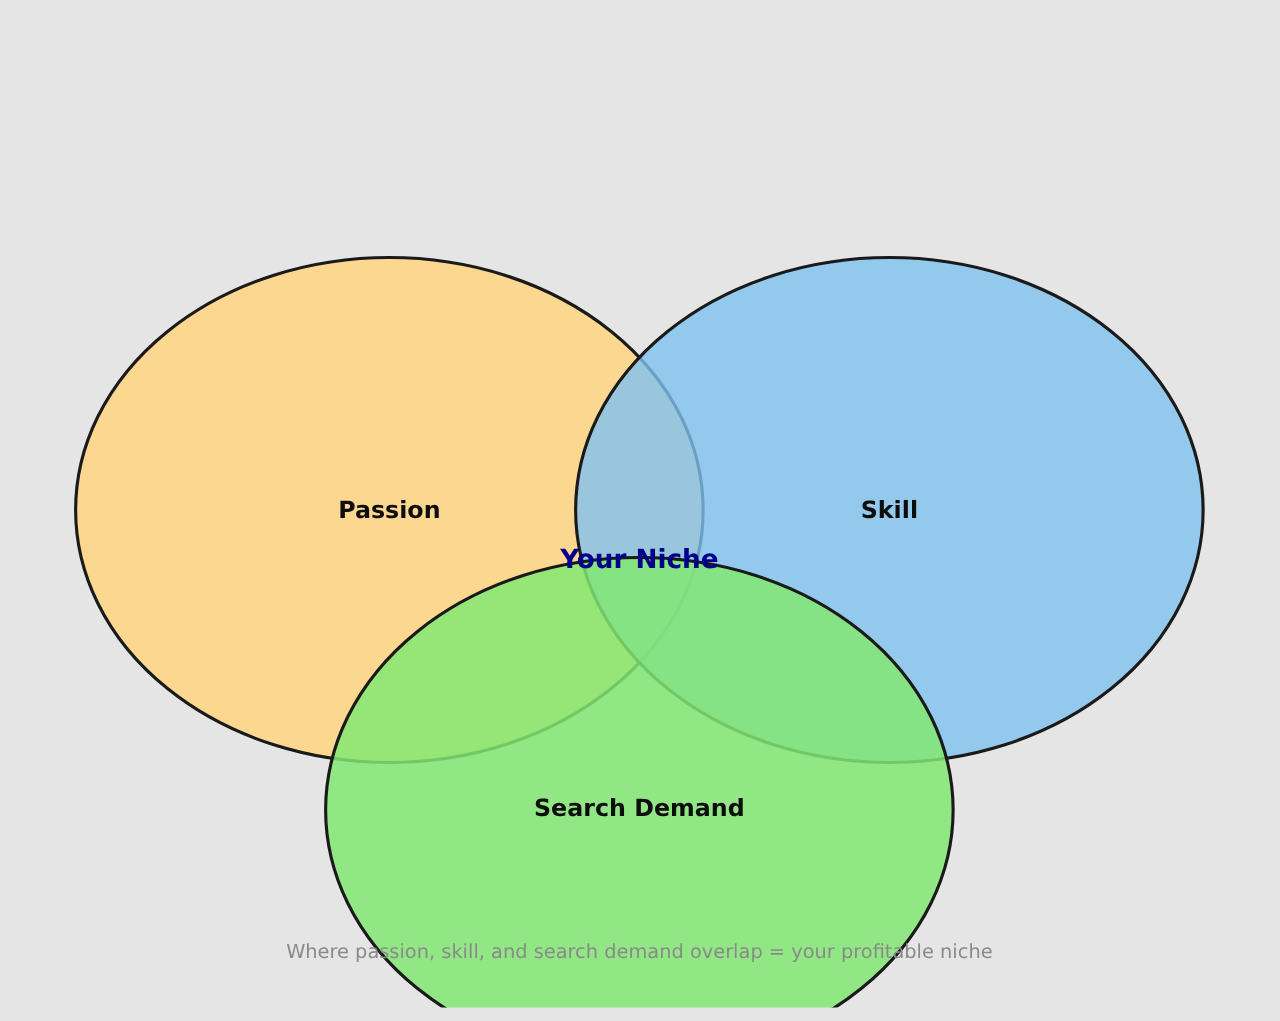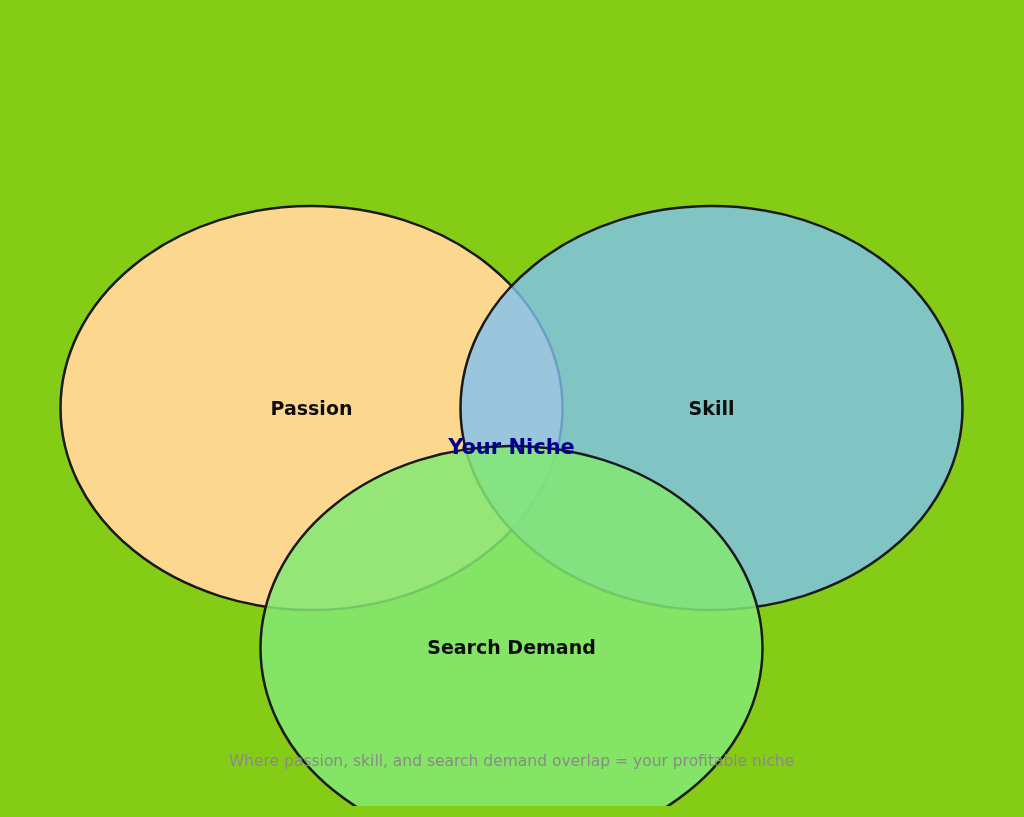--- a/index.html
+++ b/index.html
@@ -8,21 +8,21 @@
     background: #ffffff;
     width: 1024px;
     height: 817px;
     overflow: hidden;
     font-family: "DejaVu Sans", sans-serif;
   }
   .figure {
     position: relative;
     width: 1024px;
     height: 817px;
-    background: #84cc16;
+    background: #e5e5e5;
     text-decoration: underline;
   }
   svg text {
     font-family: "DejaVu Sans", sans-serif;
   }
   .circle-label {
     font-weight: bold;
     font-size: 19px;
     fill: #0d0d0d;
   }

